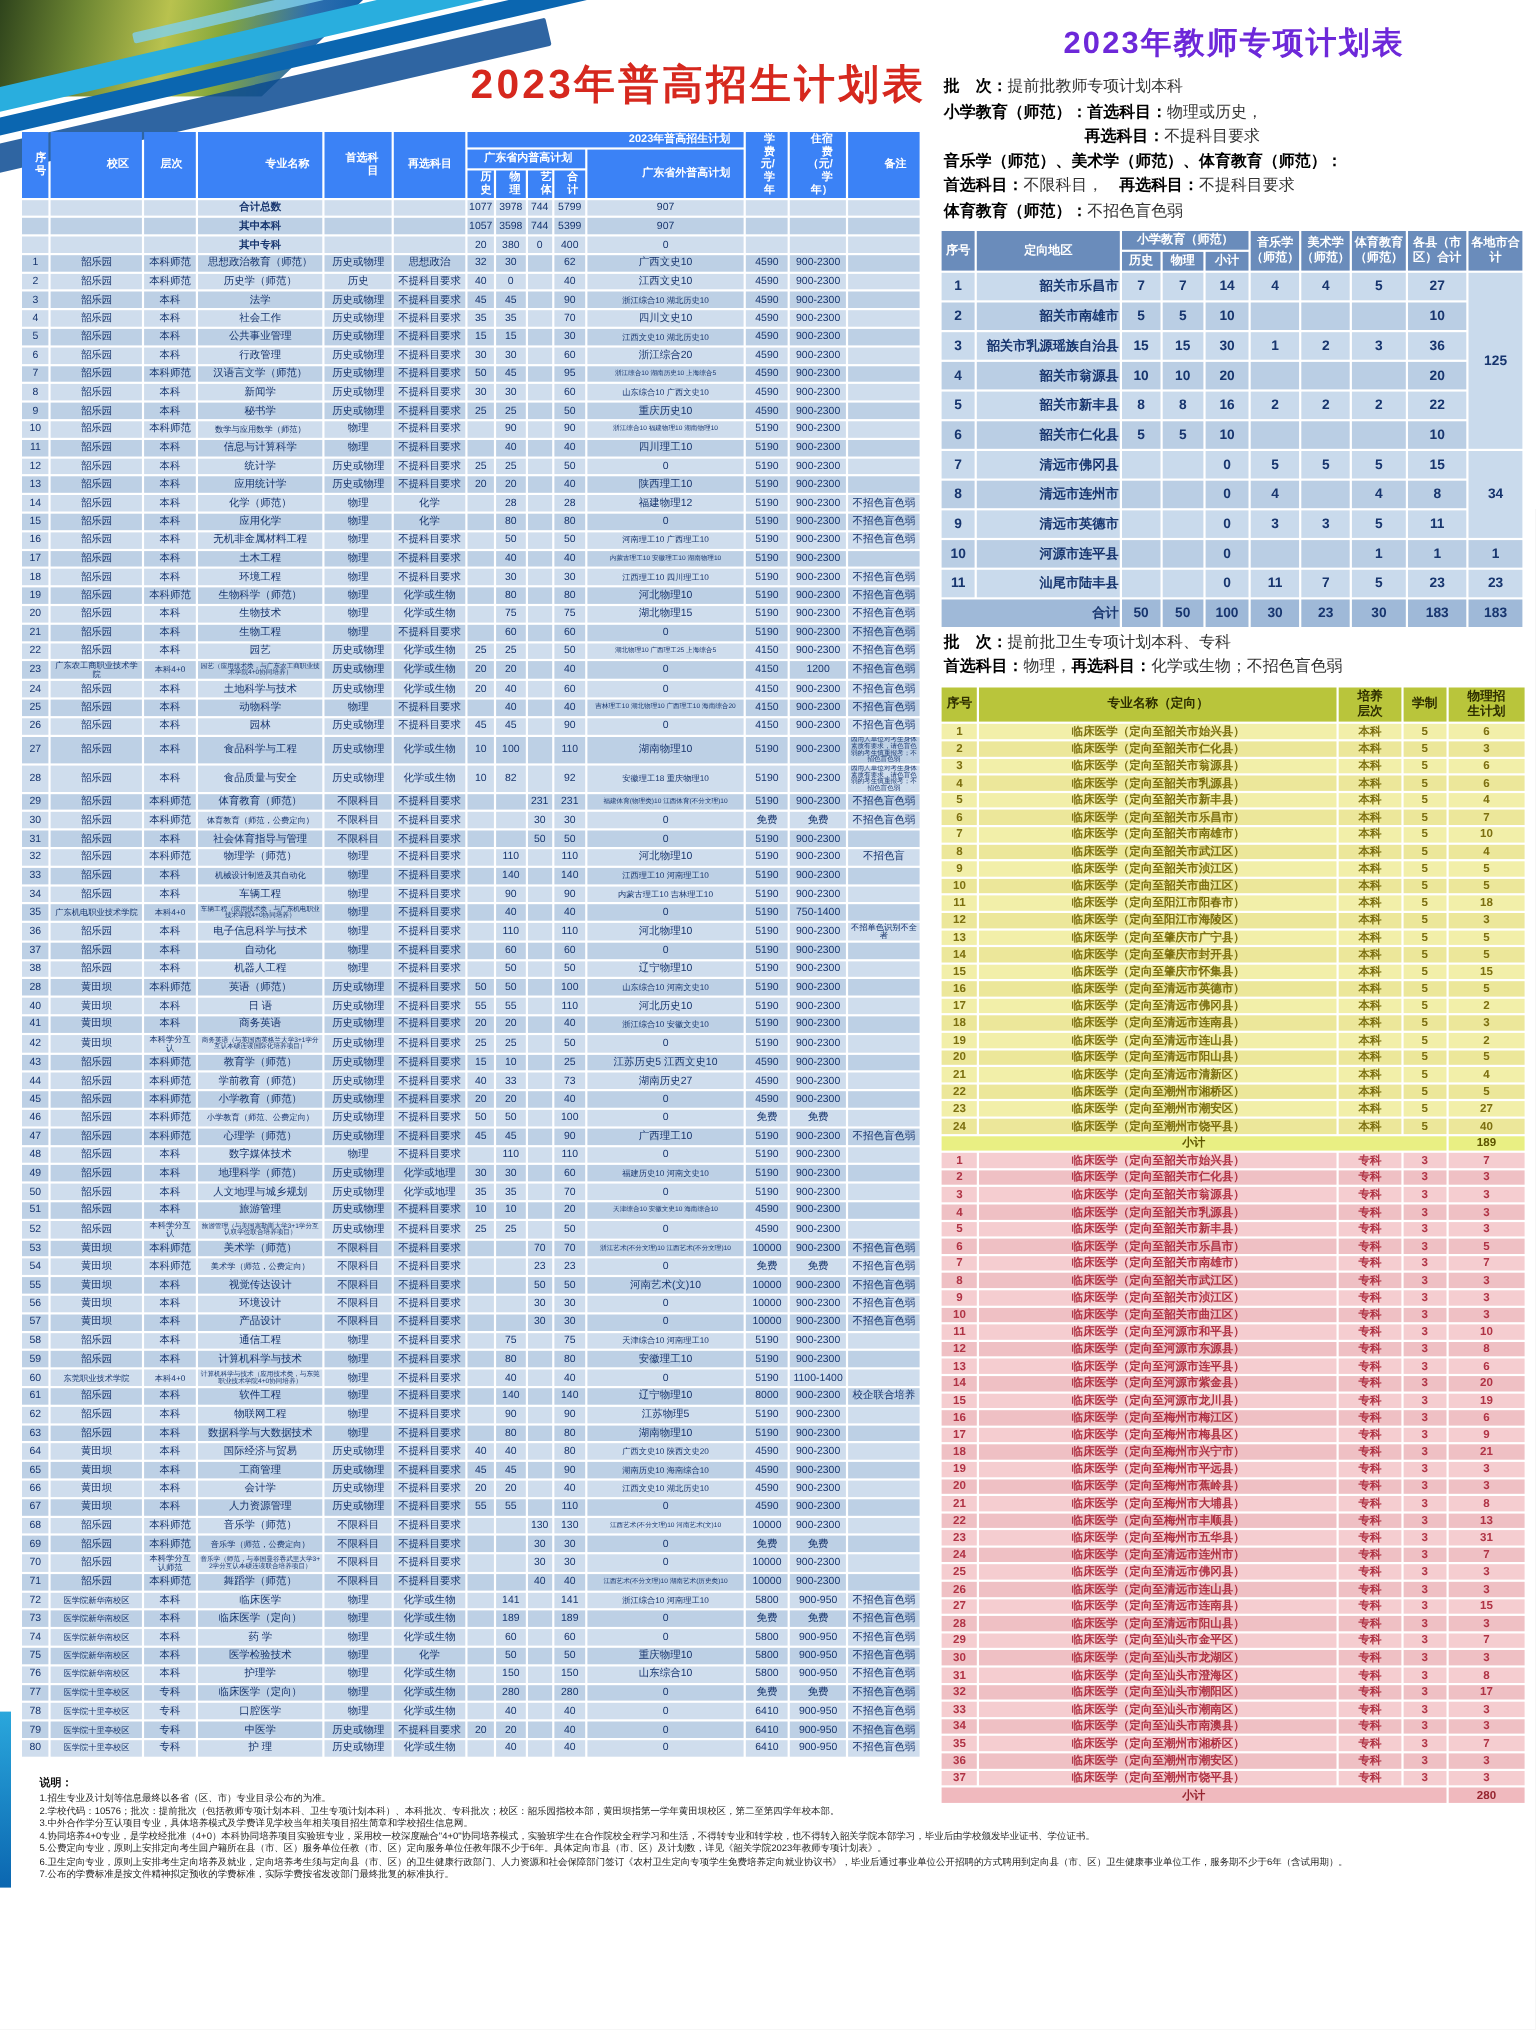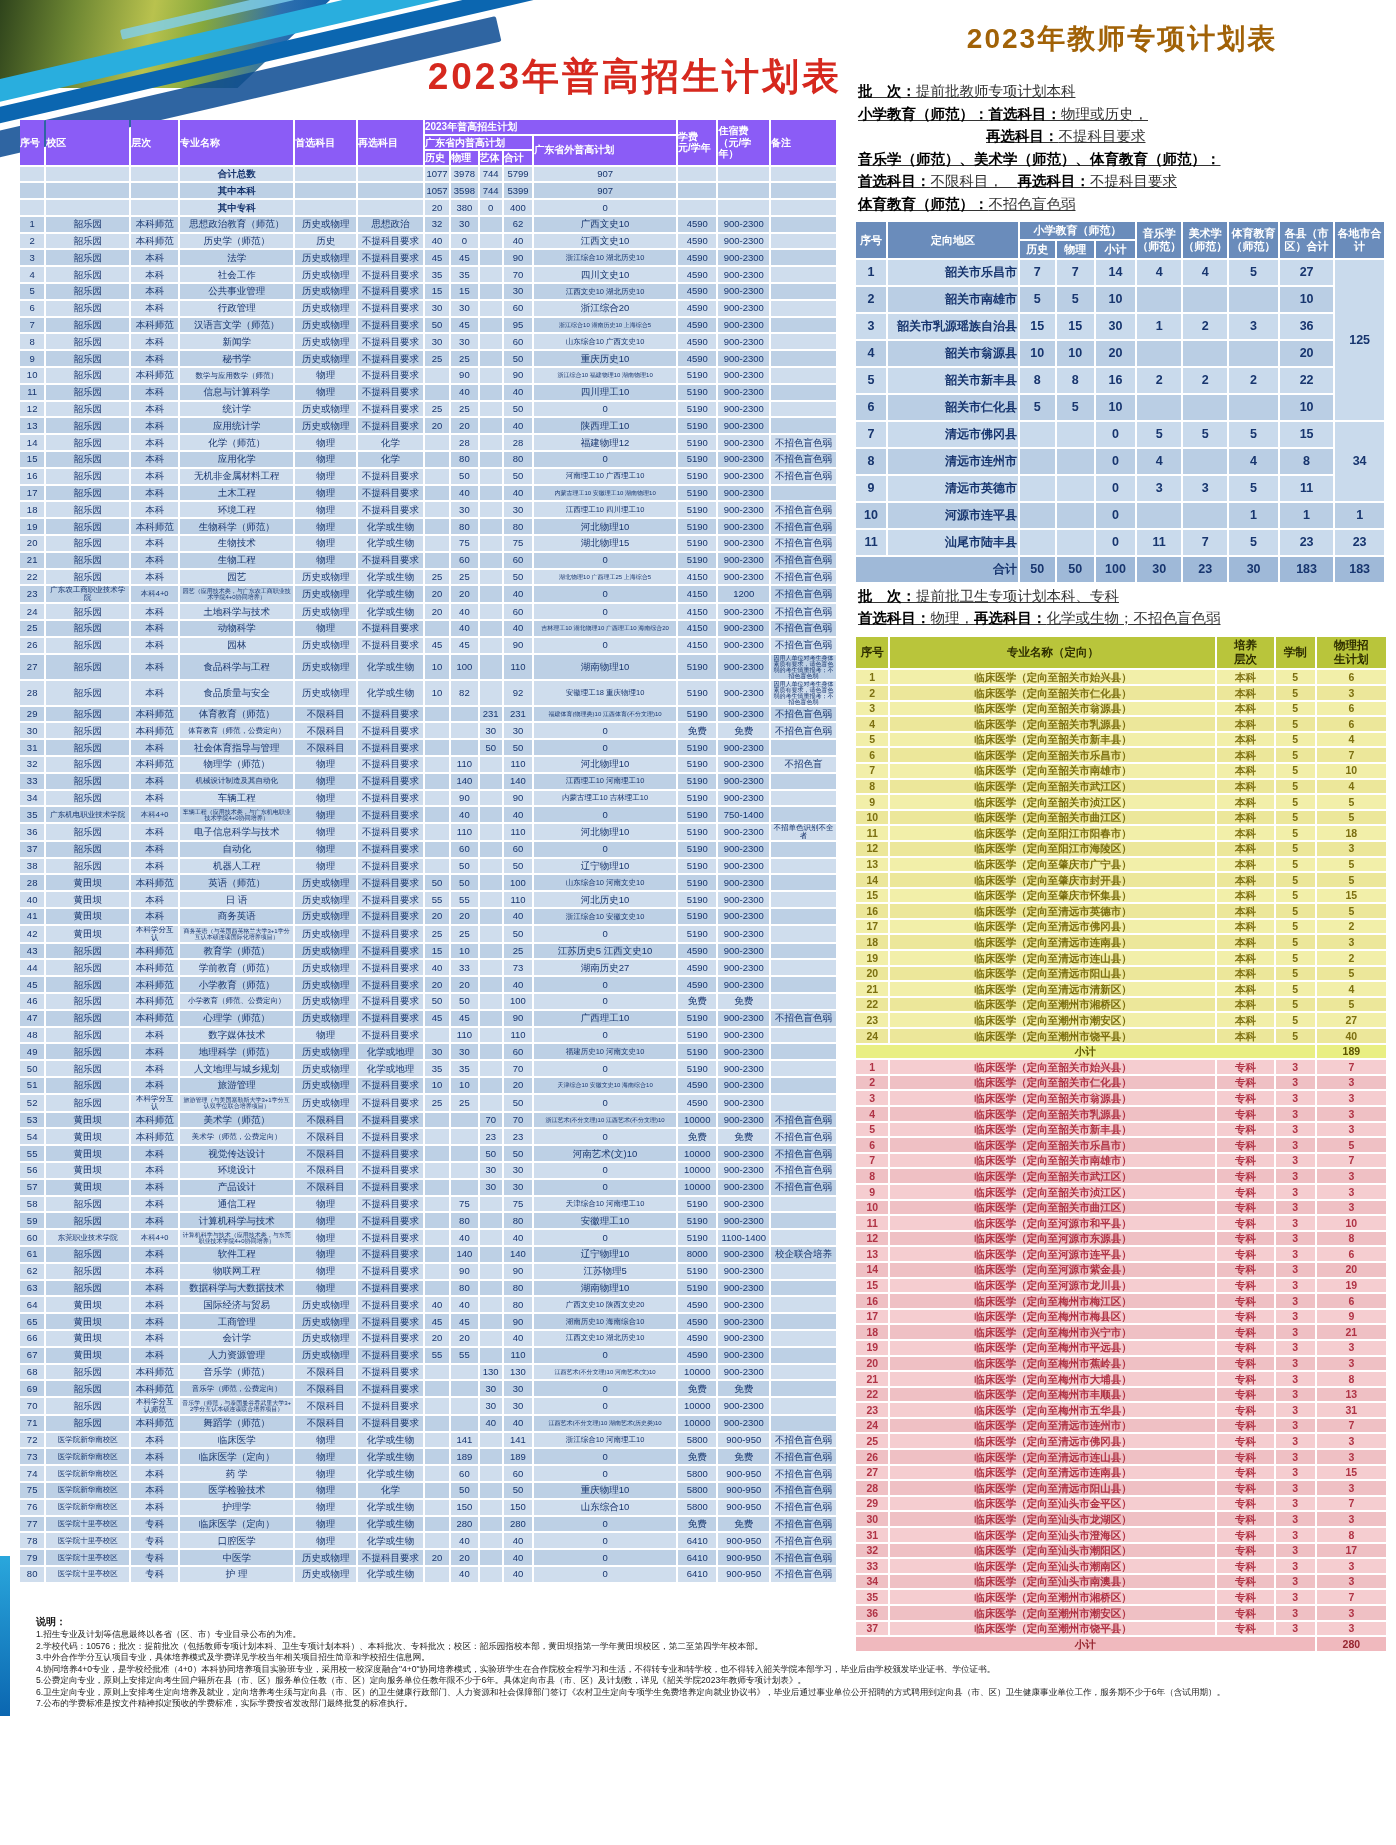--- a/index.html
+++ b/index.html
@@ -19,34 +19,34 @@
   .content{position:relative;display:flex;z-index:2;}
   .left-col{width:842px;box-sizing:border-box;padding:0 0 0 18px;}
   .right-col{width:554px;box-sizing:border-box;padding:10px 6px 0 12px;}
   .main-title{color:#d6281e;font-size:37px;font-weight:bold;text-align:right;
     margin:52px 0 16px 110px;letter-spacing:3px;}
   
   table{border-collapse:separate;border-spacing:2px;table-layout:fixed;}
   th,td{overflow:hidden;}
   
   .main-table{width:820px;}
-  .main-table th{background:#8b5cf6;color:#ffffff;font-size:10px;font-weight:bold;
-    padding:1px 0;line-height:1.15;text-align:left;}
+  .main-table th{background:#3b82f6;color:#ffffff;font-size:10px;font-weight:bold;
+    padding:1px 12px;line-height:1.15;text-align:right;}
   .main-table td{font-size:9.5px;color:#17356e;text-align:center;padding:0 1px;
     height:14.8px;line-height:1.05;word-break:break-all;}
   .main-table tr.even td{background:#cfdded;}
   .main-table tr.odd td{background:#bdd0e5;}
   .main-table td.bold{font-weight:bold;}
   td.xs{font-size:7.5px;}
   td.xxs{font-size:6px;line-height:1.0;}
   
-  .t-title{color:#a16207;font-size:28px;font-weight:bold;text-align:center;margin:10px 0 24px;letter-spacing:2px;}
+  .t-title{color:#6d28d9;font-size:28px;font-weight:bold;text-align:center;margin:10px 0 12px;letter-spacing:2px;}
   .h-title{color:#49a8d4;font-size:28px;font-weight:bold;text-align:center;margin:16px 0 10px;letter-spacing:2px;}
   .intro{margin:0 0 6px 4px;}
-  .intro p{font-size:14.5px;color:#333;margin:3px 0;line-height:1.35;text-decoration:underline;}
+  .intro p{font-size:14.5px;color:#333;margin:3px 0;line-height:1.35;}
   .intro .b{font-weight:bold;color:#000;}
   .intro .indent{padding-left:128px;}
   .teacher-table{width:532px;margin:4px 0 0 0;}
   .teacher-table th{background:#6a8cbb;color:#ffffff;font-size:11px;font-weight:bold;
     padding:2px 0;line-height:1.15;text-align:center;}
   .teacher-table td{font-size:12.5px;color:#17356e;text-align:center;height:23px;
     background:#c9daec;font-weight:bold;}
   .teacher-table tr:nth-child(even) td{background:#bacee4;}
   .teacher-table td.area{font-size:12px;text-align:right;}
   .teacher-table tr.total td{background:#9fb9d8;}

